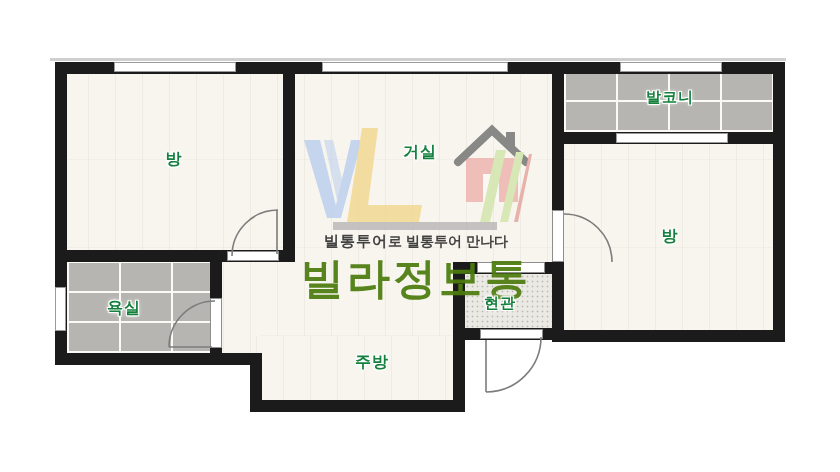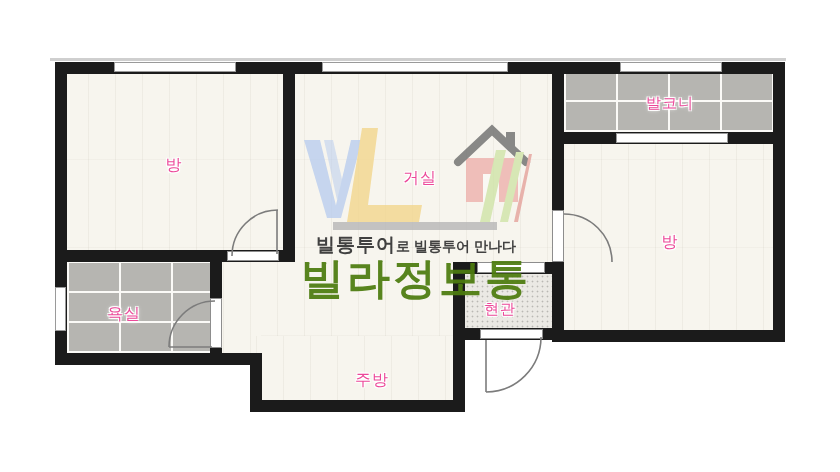--- a/index.html
+++ b/index.html
@@ -15,27 +15,27 @@
     background-image:
       repeating-linear-gradient(0deg, #fbfaf7 0 2px, transparent 2px 30px),
       repeating-linear-gradient(90deg, #fbfaf7 0 2px, transparent 2px 52px);}
   .speckle{position:absolute;background-color:#ebe9e4;
     background-image:radial-gradient(#b9b8b3 0.8px, transparent 1.1px);
     background-size:5px 5px;}
   .win{position:absolute;background:#ffffff;border:1px solid #9a9a9a;box-sizing:border-box;}
   .thr{position:absolute;background:#ffffff;border:1px solid #8d8d8d;box-sizing:border-box;}
   .hairline{position:absolute;background:#cfcfcf;}
   .room-label{position:absolute;transform:translate(-50%,-50%);
-    font-weight:400;font-size:16px;color:#ec4899;letter-spacing:1px;white-space:nowrap;
-    text-shadow:-1px -1px 0 #fff,1px -1px 0 #fff,-1px 1px 0 #fff,1px 1px 0 #fff,0 0 3px #fff,0 0 5px #fff;margin-top:6px;}
+    font-weight:700;font-size:16px;color:#15803d;letter-spacing:1px;white-space:nowrap;
+    text-shadow:-1px -1px 0 #fff,1px -1px 0 #fff,-1px 1px 0 #fff,1px 1px 0 #fff,0 0 3px #fff,0 0 5px #fff;}
   .room-label.small{font-size:15px;}
   .wm{position:absolute;opacity:0.93;}
   .wm-line1{position:absolute;left:300px;top:232px;width:232px;text-align:center;
     color:#343434;font-weight:700;font-size:14px;white-space:nowrap;}
-  .wm-line1 .big{font-size:19px;letter-spacing:1px;}
+  .wm-line1 .big{font-size:15px;letter-spacing:1px;}
   .wm-brand{position:absolute;left:296px;top:250px;width:240px;text-align:center;
     color:#4d7c0f;font-weight:700;font-size:43px;letter-spacing:3px;white-space:nowrap;}
   svg{position:absolute;left:0;top:0;}
 </style>
 </head>
 <body>
 
 <div class="plan">
 
   <div class="floor" style="left:61px;top:68px;width:718px;height:268px;"></div>
@@ -105,20 +105,20 @@
         <polygon points="216,30 224,30 208,100 200,100" fill="#cfe3a6"></polygon>
         <polygon points="229,32 232,32 218,100 214,100" fill="#e4a09b"></polygon>
         <rect x="33" y="100" width="164" height="8" fill="#b5b5b5"></rect>
       </g>
     </svg>
     <div class="wm-line1"><span class="big">빌통투어</span><span>로 빌통투어 만나다</span></div>
     <div class="wm-brand">빌라정보통</div>
   </div>
 
   <div class="room-label" style="left:174px;top:159px;">방</div>
-  <div class="room-label" style="left:420px;top:172px;text-align:center;">거실</div>
+  <div class="room-label" style="left:420px;top:152px;text-align:center;">거실</div>
   <div class="room-label small" style="left:670px;top:97px;">발코니</div>
   <div class="room-label" style="left:670px;top:236px;">방</div>
   <div class="room-label" style="left:124px;top:308px;">욕실</div>
-  <div class="room-label" style="left:372px;top:374px;text-align:center;">주방</div>
+  <div class="room-label" style="left:372px;top:362px;text-align:center;">주방</div>
   <div class="room-label small" style="left:500px;top:303px;">현관</div>
 
 </div>
 
 </body></html>

